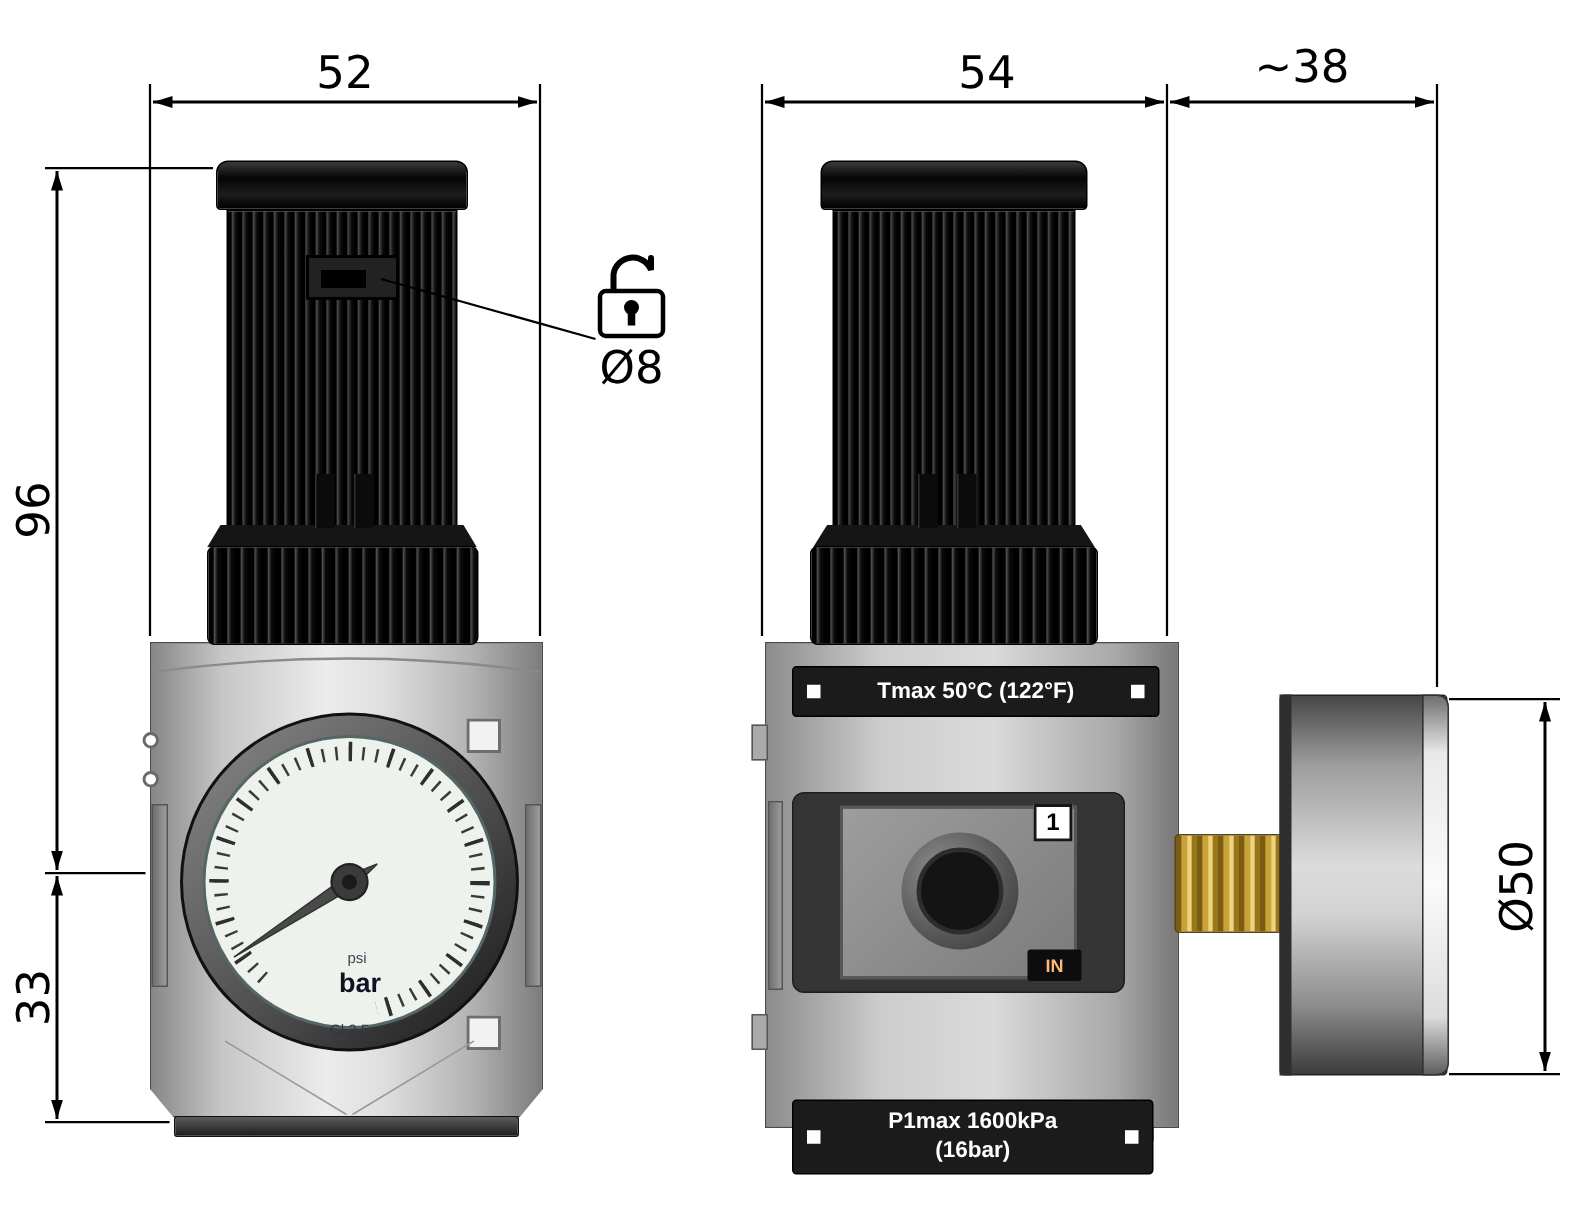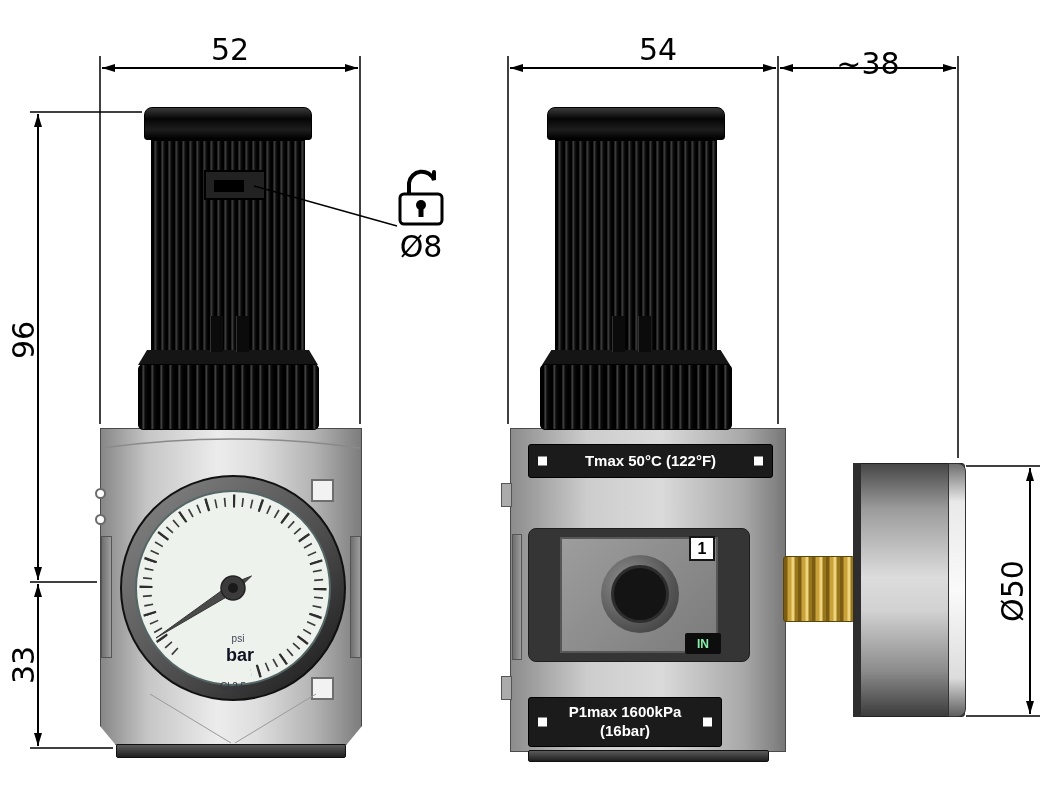--- a/index.html
+++ b/index.html
@@ -33,21 +33,21 @@
   .band .sq{position:absolute;width:9px;height:9px;background:#fff;top:50%;transform:translateY(-50%);}
   .sq.l{left:9px;} .sq.r{right:9px;}
   .band-line{font-size:15px;line-height:1.25;white-space:nowrap;}
   
   .mid-panel{background:#353535;border:1px solid #1e1e1e;border-radius:8px;z-index:2;}
   .port-plate{background:linear-gradient(135deg,#9d9d9d,#7b7b7b);border:2px solid #575757;z-index:3;}
   .port-ring{background:radial-gradient(circle at 35% 35%,#909090,#555 60%,#333);border-radius:50%;z-index:4;}
   .port-hole{background:#141414;border:3px solid #2d2d2d;border-radius:50%;z-index:5;}
   .port-num{background:#fff;border:2px solid #161616;color:#000;display:flex;align-items:center;justify-content:center;
             font-weight:bold;font-size:16px;z-index:6;}
-  .port-in{background:#0d0d0d;color:#86efac;display:flex;align-items:center;justify-content:center;
+  .port-in{background:#0d0d0d;color:#fdba74;display:flex;align-items:center;justify-content:center;
            font-weight:bold;font-size:12px;border-radius:2px;z-index:6;}
   
   .gauge-side{background:linear-gradient(180deg,#474747,#9c9c9c 18%,#dcdcdc 45%,#d2d2d2 58%,#8c8c8c 82%,#3c3c3c);
               border:1px solid #222;z-index:2;border-radius:3px;}
   .gauge-side-back{background:#2e2e2e;z-index:3;}
   .gauge-face-rim{background:linear-gradient(180deg,#6f6f6f,#e9e9e9 15%,#fafafa 50%,#dcdcdc 85%,#5f5f5f);
                   border:1px solid #333;border-radius:0 8px 8px 0;z-index:3;}
   .brass{background:repeating-linear-gradient(90deg,#7a5c12 0 3px,#c9a23a 4px 7px,#efd47e 8px 10px,#97761c 11px 14px);
          border:1px solid #594510;border-radius:3px;z-index:2;}
   
@@ -104,21 +104,21 @@
     <div class="part port-plate" style="left:560px;top:537px;width:158px;height:116px"></div>
     <div class="part port-ring" style="left:601px;top:555px;width:78px;height:78px"></div>
     <div class="part port-hole" style="left:611px;top:565px;width:58px;height:58px"></div>
     <div class="part port-num" style="left:689px;top:536px;width:26px;height:25px">
       <span>1</span>
     </div>
     <div class="part port-in" style="left:685px;top:633px;width:36px;height:21px">
       <span>IN</span>
     </div>
 
-    <div class="band" style="left:528px;top:697px;width:194px;height:50px">
+    <div class="band" style="left:528px;top:733px;width:241px;height:50px">
       <span class="sq l"></span>
       <span class="band-line">P1max 1600kPa</span>
       <span class="band-line">(16bar)</span>
       <span class="sq r"></span>
     </div>
     <div class="part base-plate" style="left:528px;top:750px;width:241px;height:12px"></div>
 
     <div class="part brass" style="left:783px;top:556px;width:72px;height:66px"></div>
     <div class="part gauge-side" style="left:853px;top:463px;width:112px;height:254px"></div>
     <div class="part gauge-side-back" style="left:853px;top:463px;width:8px;height:254px"></div>
@@ -181,19 +181,19 @@
     <g>
       <path d="M409,194 L409,183 A13,13 0 0 1 434,180 L434,172" fill="none" stroke="#000" stroke-width="4" stroke-linecap="round"></path>
       <rect x="400" y="194" width="42" height="30" rx="4" fill="#fff" stroke="#000" stroke-width="3"></rect>
       <circle cx="421" cy="205" r="5" fill="#000"></circle>
       <rect x="418.5" y="207" width="5" height="10" fill="#000"></rect>
     </g>
   </svg>
 
   <div class="dim" style="left:230px;top:49px">52</div>
   <div class="dim" style="left:658px;top:49px">54</div>
-  <div class="dim" style="left:868px;top:63px">~38</div>
+  <div class="dim" style="left:868px;top:45px">~38</div>
   <div class="dim vert" style="left:23px;top:340px">96</div>
   <div class="dim vert" style="left:23px;top:665px">33</div>
   <div class="dim" style="left:421px;top:246px">Ø8</div>
   <div class="dim vert" style="left:1012px;top:591px">Ø50</div>
 
 </div>
 
 </body></html>

